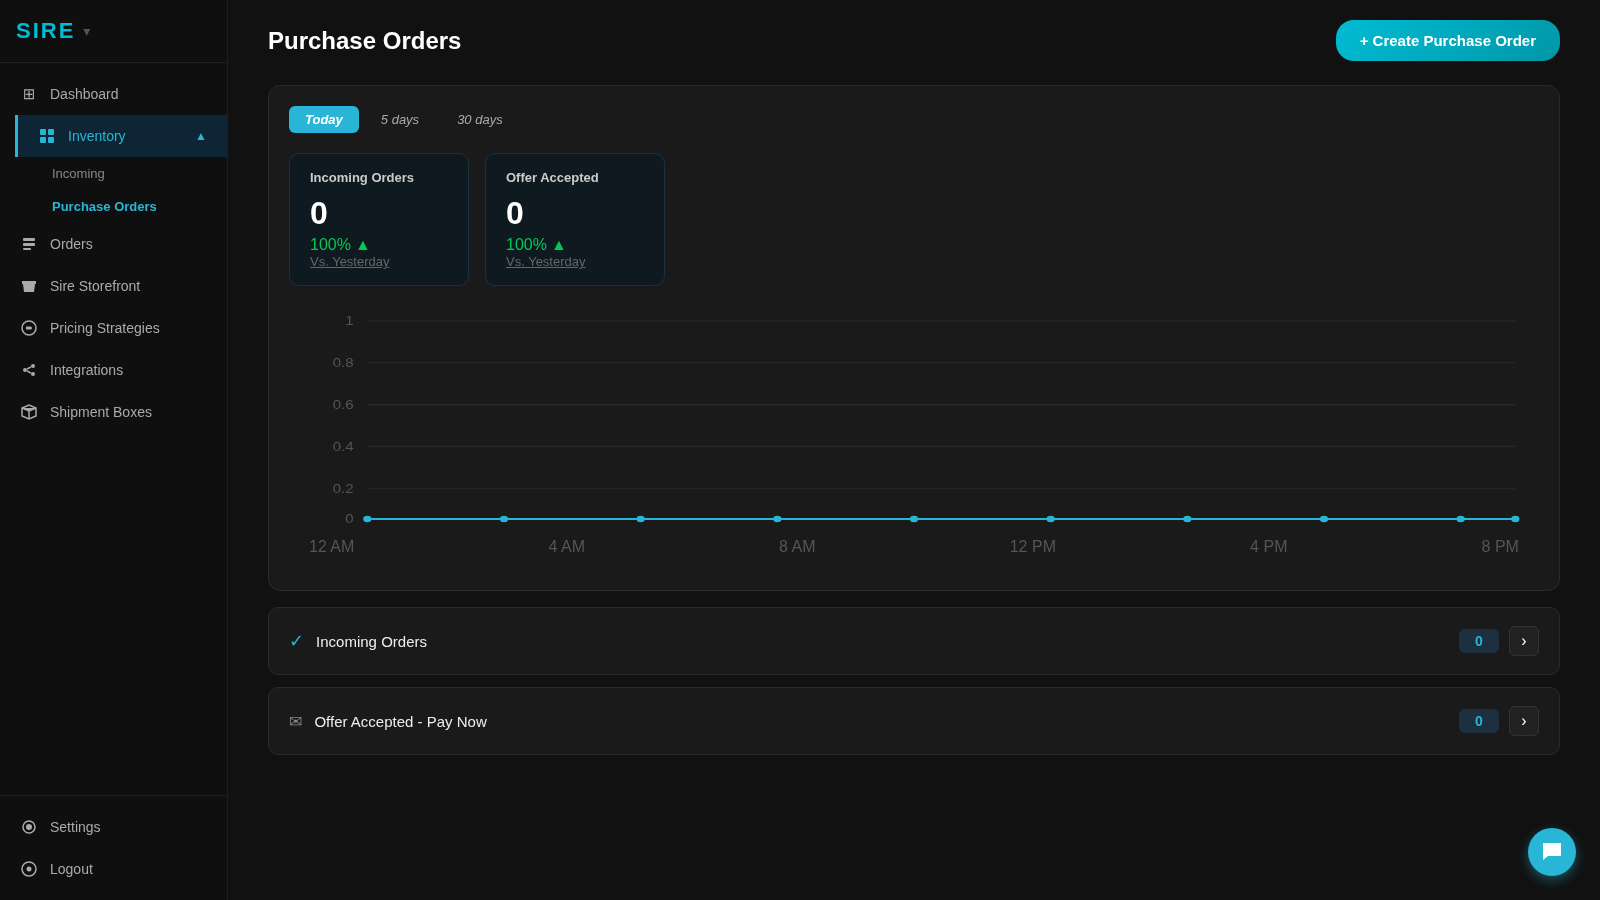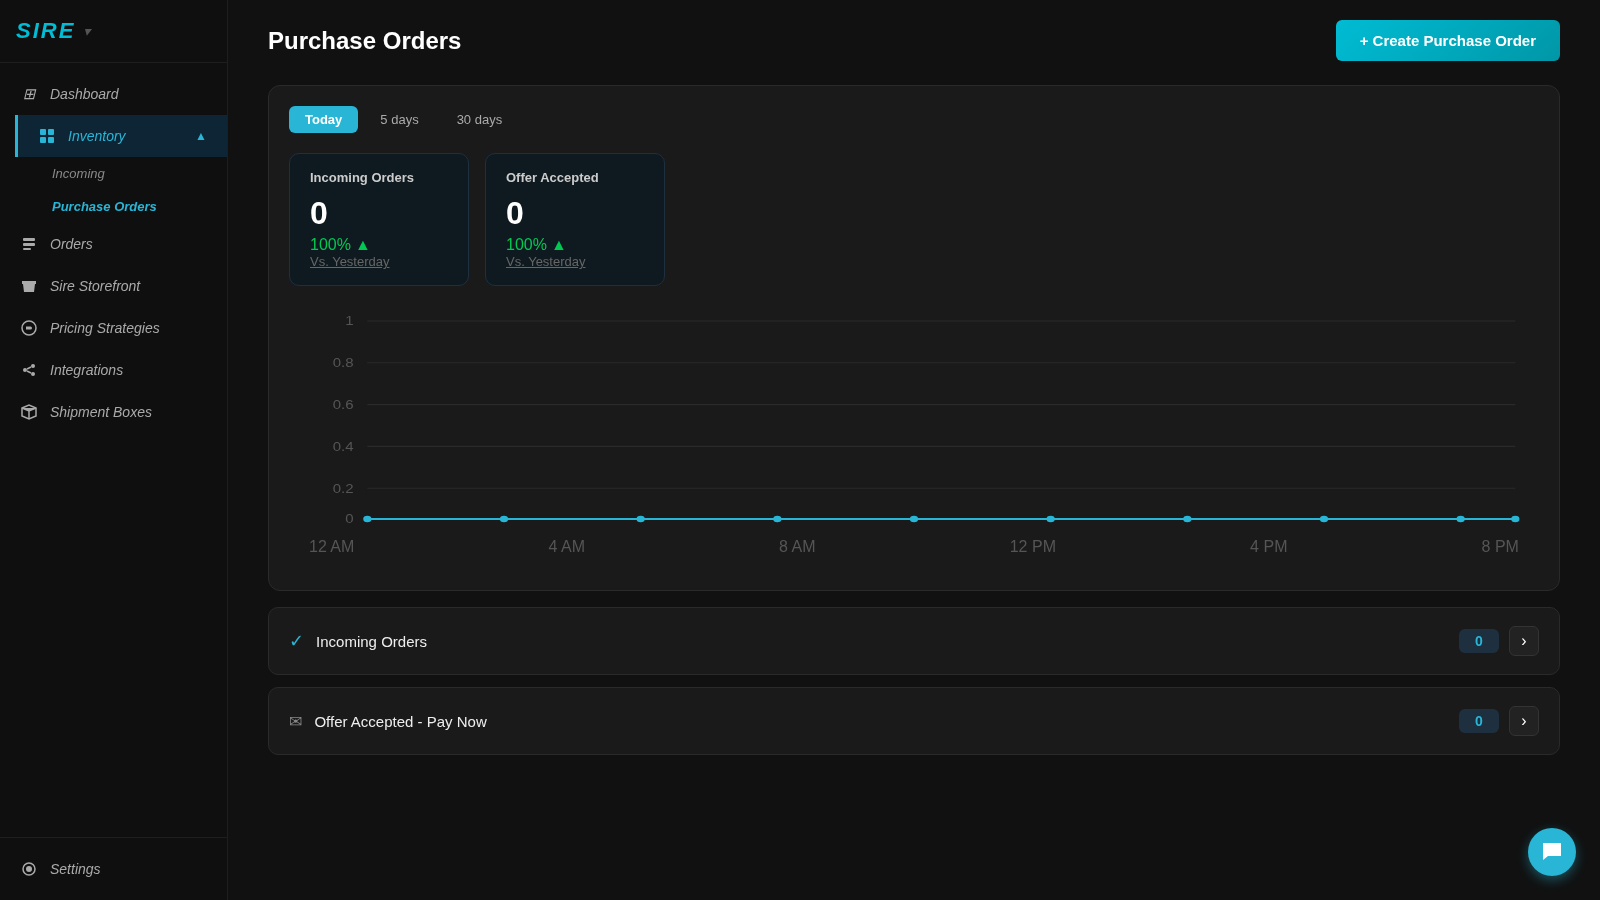--- a/index.html
+++ b/index.html
@@ -15,21 +15,20 @@
 
     
     .sidebar {
       width: 228px;
       min-width: 228px;
       background: #0f0f0f;
       border-right: 1px solid #1e1e1e;
       display: flex;
       flex-direction: column;
       height: 100%;
-      font-style: italic;
     }
 
     .sidebar-logo {
       padding: 18px 16px;
       display: flex;
       align-items: center;
       gap: 8px;
       border-bottom: 1px solid #1e1e1e;
     }
 
@@ -126,21 +125,21 @@
       font-size: 24px;
       font-weight: 600;
       color: #fff;
     }
 
     .create-btn {
       background: linear-gradient(135deg, #00bcd4, #0097a7);
       color: #fff;
       border: none;
       padding: 12px 24px;
-      border-radius: 6px;
+      border-radius: 18px;
       font-size: 15px;
       font-weight: 600;
       cursor: pointer;
       white-space: nowrap;
     }
 
     
     .card {
       background: #1a1a1a;
       border: 1px solid #2a2a2a;
@@ -157,20 +156,21 @@
     }
 
     .tab {
       padding: 6px 16px;
       border-radius: 6px;
       font-size: 13px;
       cursor: pointer;
       color: #aaa;
       border: none;
       background: transparent;
+      font-style: italic;
     }
 
     .tab.active {
       background: #29b6d6;
       color: #fff;
       font-weight: 600;
     }
 
     
     .metrics-row {
@@ -428,20 +428,29 @@
 
   <div class="sidebar-bottom">
     <div class="nav-item">
       <span class="nav-icon">
         <svg width="16" height="16" viewBox="0 0 16 16" fill="currentColor">
             <circle cx="8" cy="8" r="3"></circle>
             <circle cx="8" cy="8" r="6" fill="none" stroke="currentColor" stroke-width="1.5"></circle>
           </svg>
       </span>
       <span class="nav-item-label">Settings</span>
+    </div>
+    <div class="nav-item">
+      <span class="nav-icon">
+        <svg width="16" height="16" viewBox="0 0 16 16" fill="currentColor">
+            <circle cx="8" cy="8" r="7" fill="none" stroke="currentColor" stroke-width="1.5"></circle>
+            <circle cx="8" cy="8" r="2.5"></circle>
+          </svg>
+      </span>
+      <span class="nav-item-label">Logout</span>
     </div>
   </div>
 </nav>
 
 <main class="main-content">
 
   <div class="page-header">
     <h1 class="page-title">Purchase Orders</h1>
     <button class="create-btn">+ Create Purchase Order</button>
   </div>

